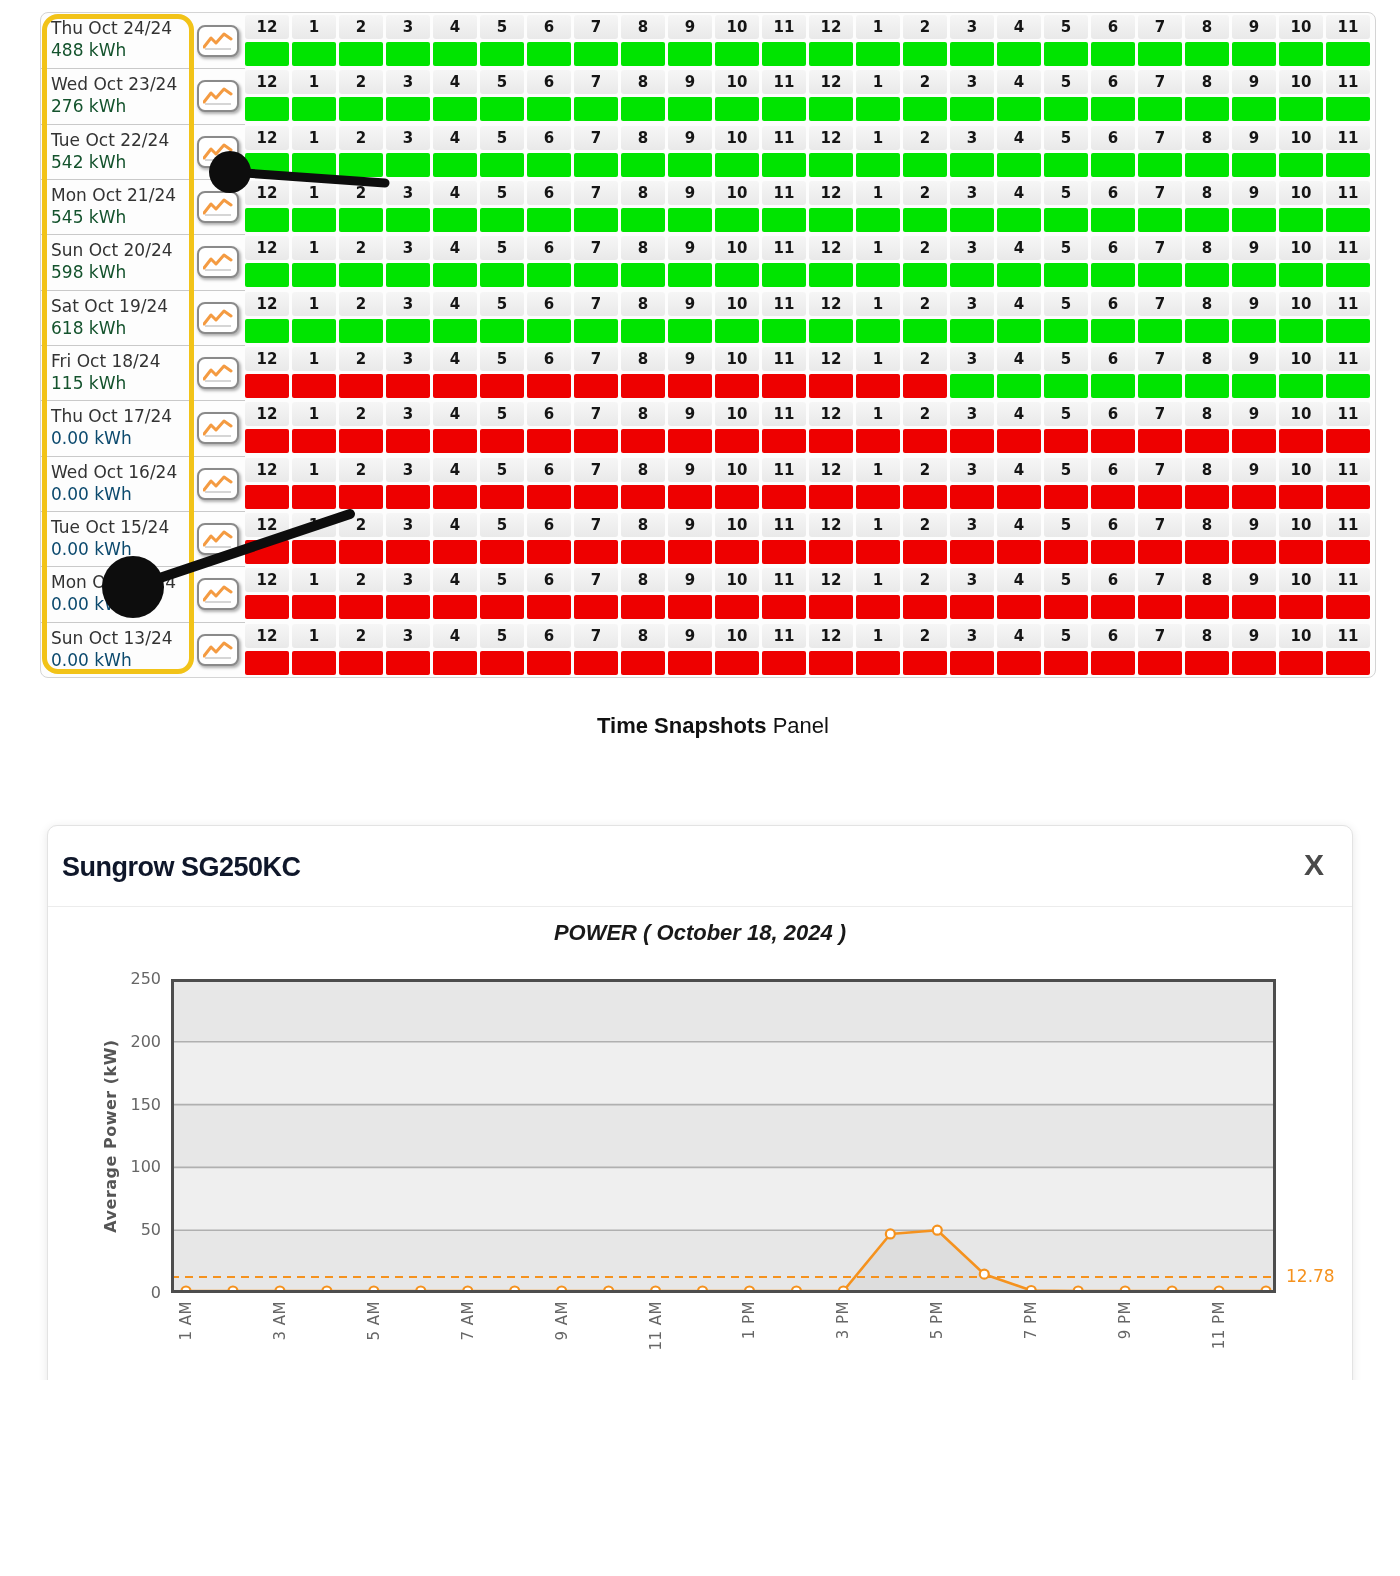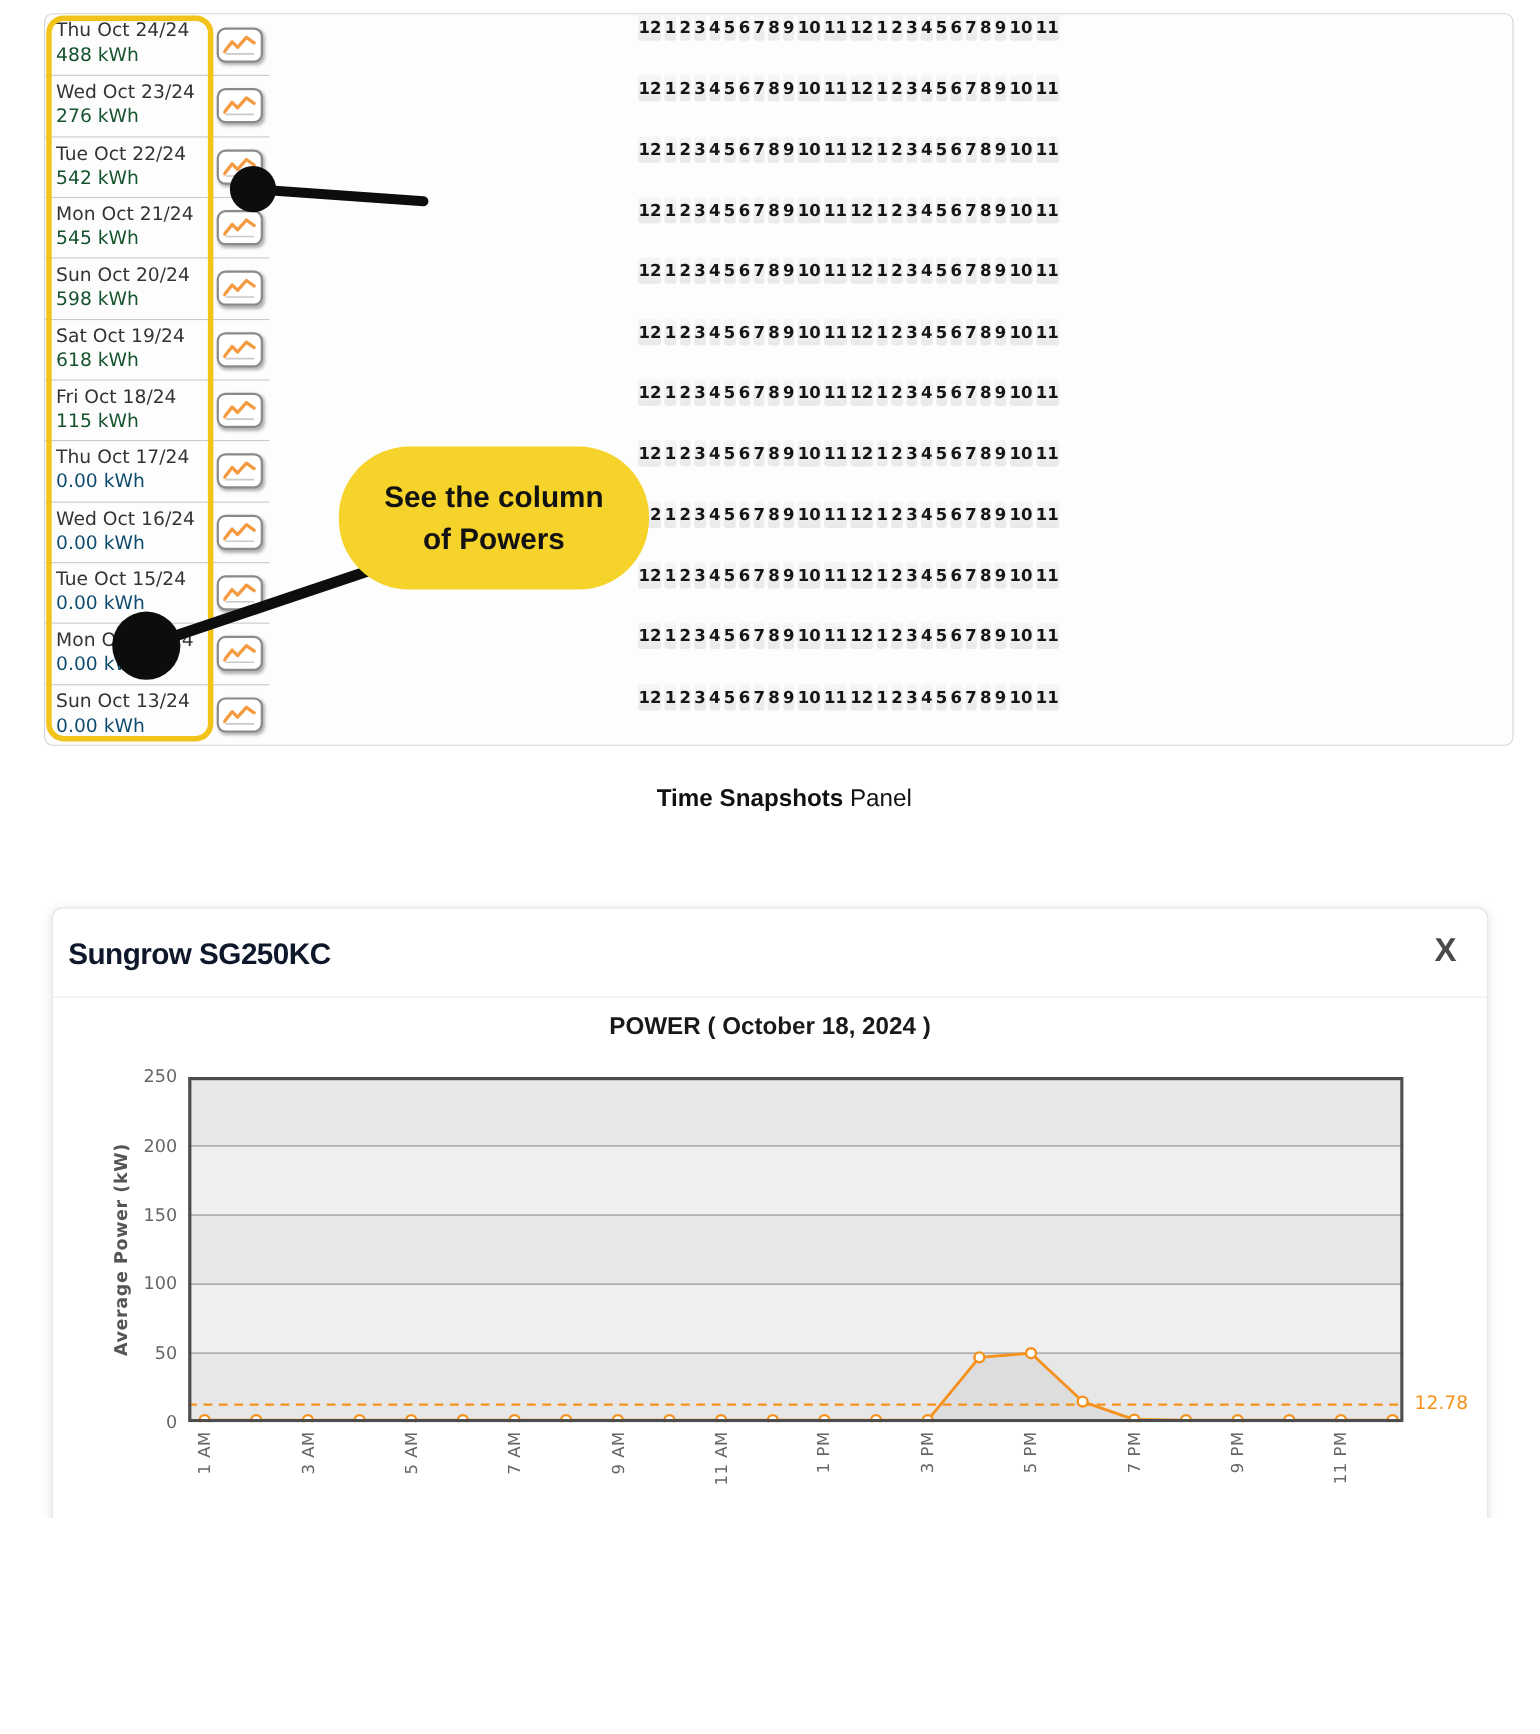--- a/index.html
+++ b/index.html
@@ -14,21 +14,21 @@
   .date-cell{width:150px;box-sizing:border-box;padding:4px 0 0 10px;}
   .snap-row + .snap-row .date-cell, .snap-row + .snap-row .icon-cell{border-top:1px solid #c9c9c9;}
   .date-line{font-size:17px;color:#333;line-height:22px;white-space:nowrap;}
   .energy-line{font-size:17px;line-height:22px;}
   .energy-line.ok{color:#14532d;}
   .energy-line.off{color:#0c4a6e;}
   .icon-cell{width:54px;display:flex;align-items:center;justify-content:center;box-sizing:border-box;}
   .graph-btn{width:42px;height:32px;background:#fff;border:2px solid #8a8a8a;border-radius:8px;
     box-shadow:1.5px 2px 3px rgba(0,0,0,0.3);display:flex;align-items:center;justify-content:center;
     cursor:pointer;padding:0;}
-  .hours{flex:1;display:flex;flex-direction:row;justify-content:center;gap:3px;padding:0 5px 0 0;min-width:0;}
+  .hours{flex:1;display:flex;flex-direction:column;justify-content:center;gap:3px;padding:0 5px 0 0;min-width:0;}
   .hour-header{display:flex;gap:3px;height:24px;}
   .hcell{flex:1;background:linear-gradient(#f6f6f6,#e9e9e9);border-radius:3px;text-align:center;
     font-size:15px;font-weight:bold;color:#151515;line-height:24px;}
   .hour-cells{display:flex;gap:3px;height:24px;}
   .cell{flex:1;border-radius:2px;}
   .cell.g{background:#00E400;}
   .cell.r{background:#EE0000;}
 
   
   .col-highlight{position:absolute;left:42px;top:14px;width:152px;height:660px;
@@ -50,21 +50,21 @@
 
   
   .card{position:absolute;left:47px;top:825px;width:1306px;height:622px;background:#fff;
     border:1px solid #e3e3e3;border-radius:10px;box-shadow:0 2px 10px rgba(0,0,0,0.10);box-sizing:border-box;}
   .card-header{position:relative;height:80px;border-bottom:1px solid #ececec;}
   .card-title{position:absolute;left:14px;top:26px;font-family:"Liberation Sans",sans-serif;
     font-weight:bold;font-size:27px;letter-spacing:-0.5px;color:#0f172a;}
   .close-btn{position:absolute;right:28px;top:22px;font-family:"Liberation Sans",sans-serif;
     font-weight:bold;font-size:30px;color:#4a4a4a;cursor:pointer;line-height:34px;}
   .chart-title{position:absolute;left:0;top:94px;width:100%;text-align:center;
-    font-family:"Liberation Sans",sans-serif;font-weight:bold;font-size:22px;color:#191919;}
+    font-family:"Liberation Sans",sans-serif;font-weight:bold;font-size:22px;color:#191919;font-style:italic;}
   .y-axis-title{position:absolute;left:62px;top:310px;transform:translate(-50%,-50%) rotate(-90deg);
     white-space:nowrap;font-weight:bold;font-size:16px;color:#555;letter-spacing:0.5px;}
   .ytick{position:absolute;width:50px;text-align:right;font-size:16px;color:#666;left:63px;}
   .plot{position:absolute;left:123px;top:153px;width:1105px;height:314px;}
   .plot svg{display:block;width:1105px;height:314px;}
   .xtick{position:absolute;width:70px;height:18px;transform:rotate(-90deg);transform-origin:top left;
     text-align:right;font-size:15px;color:#666;letter-spacing:0.5px;white-space:nowrap;line-height:18px;}
   .avg-label{position:absolute;left:1238px;top:440px;font-size:17px;color:#F5921E;}
 </style>
 </head>
@@ -894,24 +894,20 @@
   </div>
   <div class="col-highlight"></div>
 
   <svg class="annot-svg" viewBox="0 0 1400 700">
     <line x1="230" y1="172" x2="385" y2="183" stroke="#0d0d0d" stroke-width="9" stroke-linecap="round"></line>
     <circle cx="230" cy="172" r="21" fill="#0d0d0d"></circle>
     <line x1="350" y1="514" x2="133" y2="587" stroke="#0d0d0d" stroke-width="10" stroke-linecap="round"></line>
     <circle cx="133" cy="587" r="31" fill="#0d0d0d"></circle>
   </svg>
 
-  <div class="bubble bubble2">
-    <div>See the column</div>
-    <div>of Powers</div>
-  </div>
 
   <div class="caption caption1">
     <b>Time Snapshots</b><span> Panel</span>
   </div>
 
   <div class="card">
     <div class="card-header">
       <div class="card-title">Sungrow SG250KC</div>
       <div class="close-btn">X</div>
     </div>

